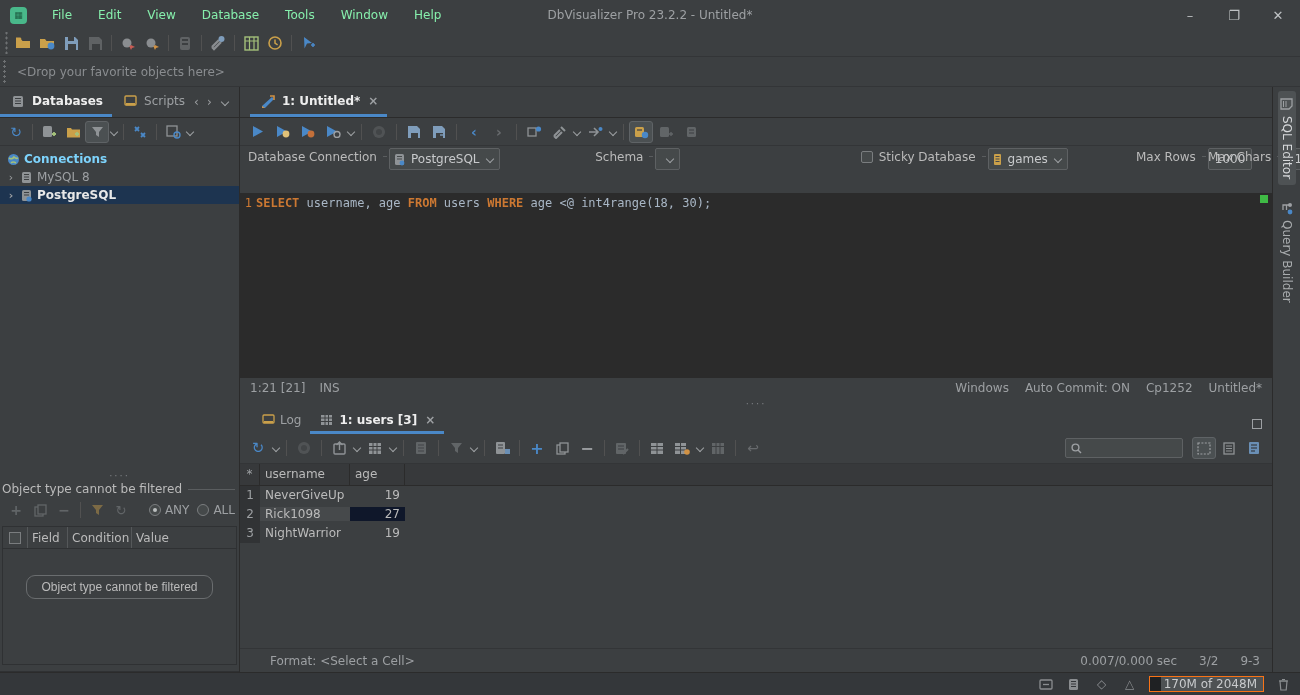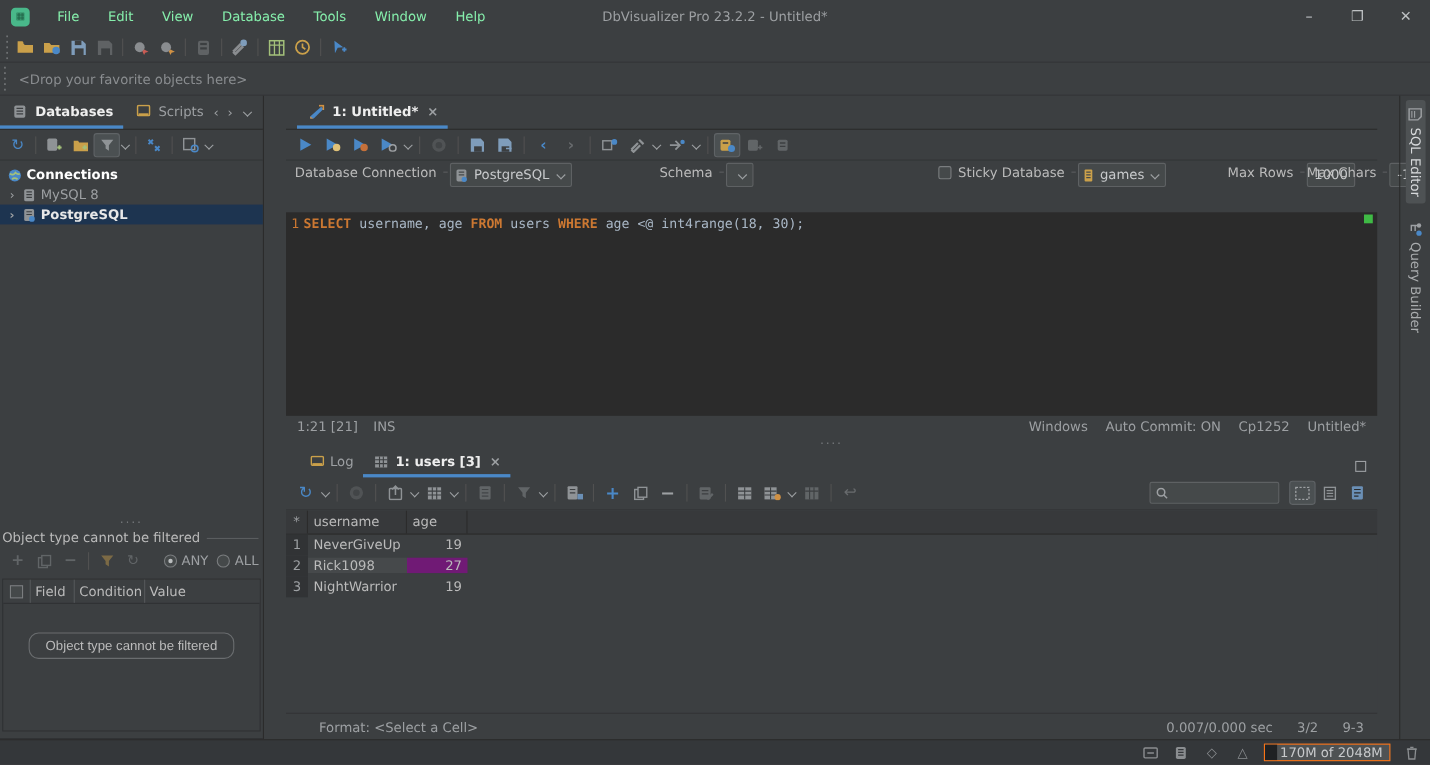--- a/index.html
+++ b/index.html
@@ -35,36 +35,36 @@
   
   .toolbar { height:27px; display:flex; align-items:center; padding:0 2px; flex:none; border-bottom:1px solid #333537; }
   .tbtn { width:24px; height:22px; display:flex; align-items:center; justify-content:center; border-radius:3px; }
   .tbtn.dis { opacity:.45; }
 
   
   .favbar { height:30px; display:flex; align-items:center; flex:none; border-bottom:1px solid #333537; }
   .fav-text { color:#8a8d90; margin-left:8px; }
 
   
-  .content { flex:1; display:flex; min-height:0;gap:20px; }
+  .content { flex:1; display:flex; min-height:0; }
 
   
   .sidebar { width:240px; flex:none; display:flex; flex-direction:column; border-right:1px solid #2b2b2b; }
   .tabrow { height:31px; display:flex; align-items:flex-end; flex:none; border-bottom:1px solid #2b2b2b; }
   .tab { display:flex; align-items:center; gap:5px; padding:0 9px 7px 9px; position:relative; color:#9da0a3; }
   .tab.active { color:#eeeeee; font-weight:bold; }
   .tab.active::after { content:""; position:absolute; left:0; right:0; bottom:0; height:3px; background:#4a88c7; }
   .tabrow .spacer { flex:1; }
   .tab-arrows { display:flex; align-items:center; gap:8px; padding:0 10px 8px 0; color:#9da0a3; }
 
   .side-toolbar { height:28px; display:flex; align-items:center; padding:0 4px; flex:none; border-bottom:1px solid #333537; }
   .tree { flex:1; overflow:hidden; position:relative; }
   .tree-row { height:18px; display:flex; align-items:center; gap:4px; padding-left:6px; }
   .tree-row .tw { width:10px; color:#9da0a3; font-size:11px; text-align:center; }
-  .tree-row.root { font-weight:bold; color:#ffffff; }
+  .tree-row.root { font-weight:bold; color:#7dd3fc; }
   .tree-row.sel { background:#1d3450; color:#e8e8e8; font-weight:bold; }
   .tree-row .lbl.dim { color:#9da0a3; }
 
   .grip-dots { height:8px; display:flex; align-items:center; justify-content:center; color:#7b7e81;
       font-size:10px; letter-spacing:2px; line-height:4px; flex:none; }
 
   .filter-panel { flex:none; height:192px; display:flex; flex-direction:column; border-bottom:1px solid #2f3133; }
   .group-label { display:flex; align-items:center; padding:2px 2px 2px 2px; color:#bbbbbb; }
   .group-label .line { flex:1; height:1px; background:#5a5d5f; margin-left:6px; margin-right:2px; }
   .filter-tools { height:24px; display:flex; align-items:center; padding:0 4px; }
@@ -741,21 +741,21 @@
         <div class="hc" style="flex:1;border-right:none;"></div>
       </div>
       <div class="grow">
         <div class="gc c-num">1</div>
         <div class="gc c-user">NeverGiveUp</div>
         <div class="gc c-age">19</div>
       </div>
       <div class="grow">
         <div class="gc c-num">2</div>
         <div class="gc c-user sel" style="background:#46494b;">Rick1098</div>
-        <div class="gc c-age" style="background:#701a75;">27</div>
+        <div class="gc c-age" style="background:#0f172a;">27</div>
       </div>
       <div class="grow">
         <div class="gc c-num">3</div>
         <div class="gc c-user">NightWarrior</div>
         <div class="gc c-age">19</div>
       </div>
     </div>
 
     <div class="grid-footer">
       <span>Format: &lt;Select a Cell&gt;</span>

